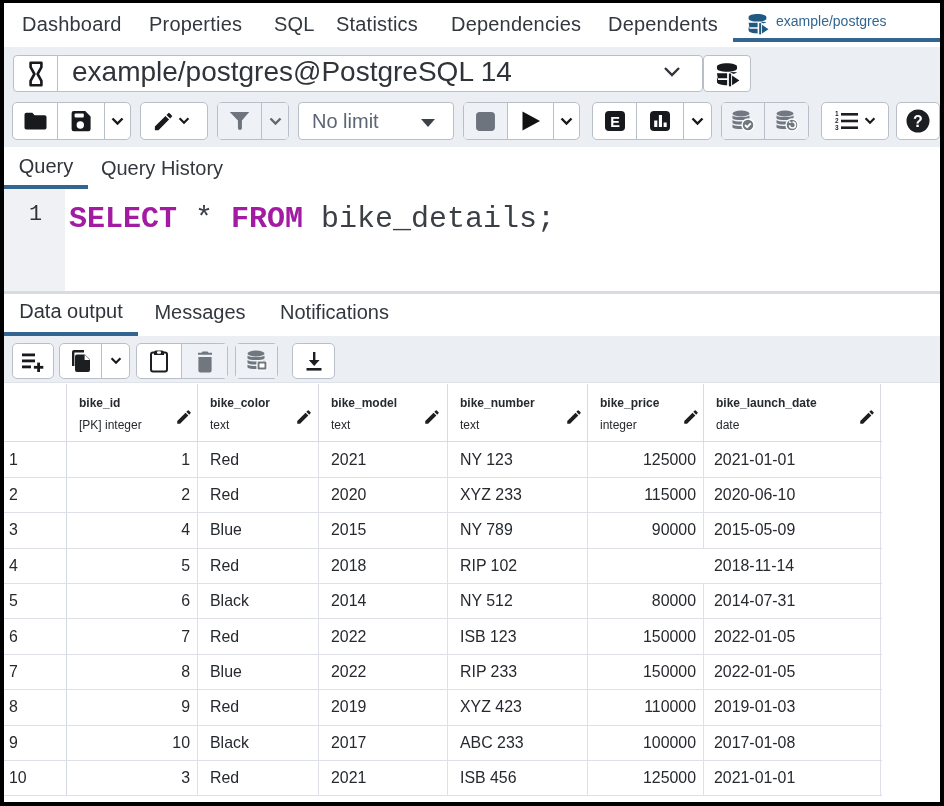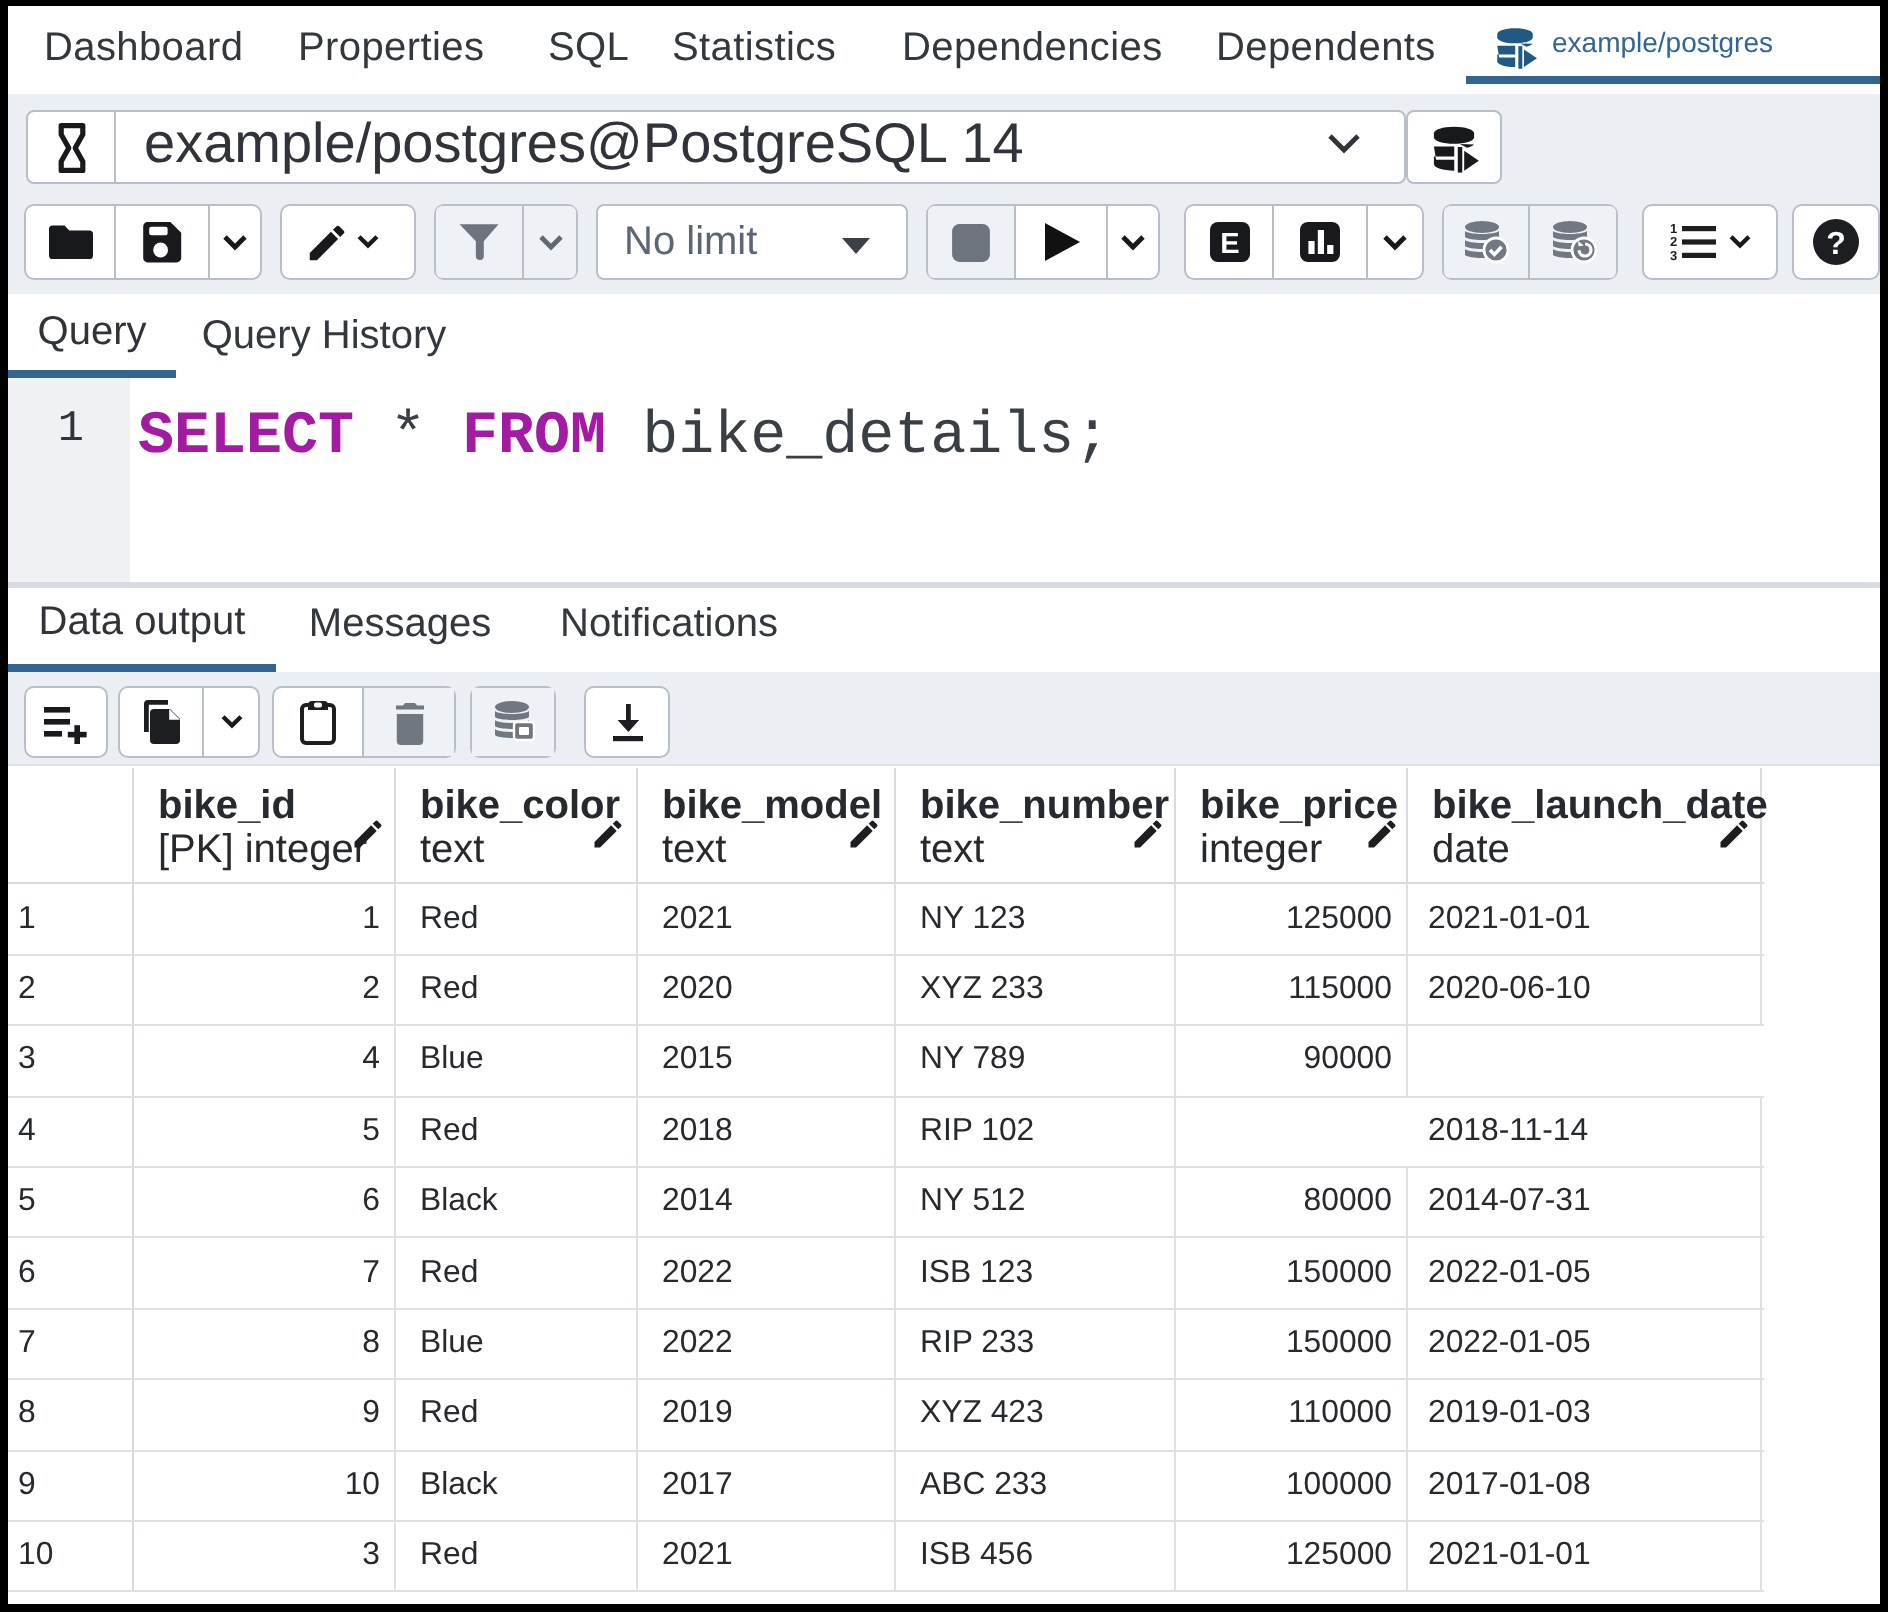--- a/index.html
+++ b/index.html
@@ -79,21 +79,21 @@
   .gcell { height:34px; display:flex; align-items:center; justify-content:center;
     border-right:1px solid #b9bfc9; }
   .gcell:last-child { border-right:none; }
 
   
   .grid { position:absolute; left:0; top:381px; width:936px; height:412px;
     font-size:15.9px; color:#26292e; }
   .ghead { position:absolute; left:0; top:0; width:878px; height:58px;
     background:#fff; border-bottom:1px solid #d8dce2; }
   .hcell { position:absolute; top:0; height:57px; border-right:1px solid #d8dce2;
-    padding:8px 0 0 12px; line-height:22px; font-size:20px; }
+    padding:8px 0 0 12px; line-height:22px; font-size:12px; }
   .hname { font-weight:bold; }
   .hpencil { position:absolute; bottom:15px; }
   .grow { position:absolute; left:0; width:878px; height:36px; border-bottom:1px solid #dde0e7; }
   .gcol { position:absolute; top:0; height:35px; border-right:1px solid #dde0e7;
     display:flex; align-items:center; padding:0 10px 0 12px; }
   .num { justify-content:flex-end; padding-right:7px !important; }
   .rn { padding-left:5px !important; border-right-color:#d5d9e0 !important; }
   .ld { padding-left:10px !important; }
 </style>
 </head>
@@ -435,20 +435,21 @@
           <div class="gcol num" style="left:584px; width:116px; height:34.4px;">115000</div>
           <div class="gcol ld" style="left:700px; width:177px; height:34.4px;">2020-06-10</div>
         </div>
       <div class="grow" style="top:129.2px; height:35.4px;">
           <div class="gcol rn" style="left:0px; width:63px; height:34.4px;">3</div>
           <div class="gcol num" style="left:63px; width:131px; height:34.4px;">4</div>
           <div class="gcol " style="left:194px; width:121px; height:34.4px;">Blue</div>
           <div class="gcol " style="left:315px; width:129px; height:34.4px;">2015</div>
           <div class="gcol " style="left:444px; width:140px; height:34.4px;">NY 789</div>
           <div class="gcol num" style="left:584px; width:116px; height:34.4px;">90000</div>
+          <div class="gcol ld" style="left:700px; width:177px; height:34.4px;">2015-05-09</div>
         </div>
       <div class="grow" style="top:164.6px; height:35.4px;">
           <div class="gcol rn" style="left:0px; width:63px; height:34.4px;">4</div>
           <div class="gcol num" style="left:63px; width:131px; height:34.4px;">5</div>
           <div class="gcol " style="left:194px; width:121px; height:34.4px;">Red</div>
           <div class="gcol " style="left:315px; width:129px; height:34.4px;">2018</div>
           <div class="gcol " style="left:444px; width:140px; height:34.4px;">RIP 102</div>
           <div class="gcol ld" style="left:700px; width:177px; height:34.4px;">2018-11-14</div>
         </div>
       <div class="grow" style="top:200.0px; height:35.4px;">

